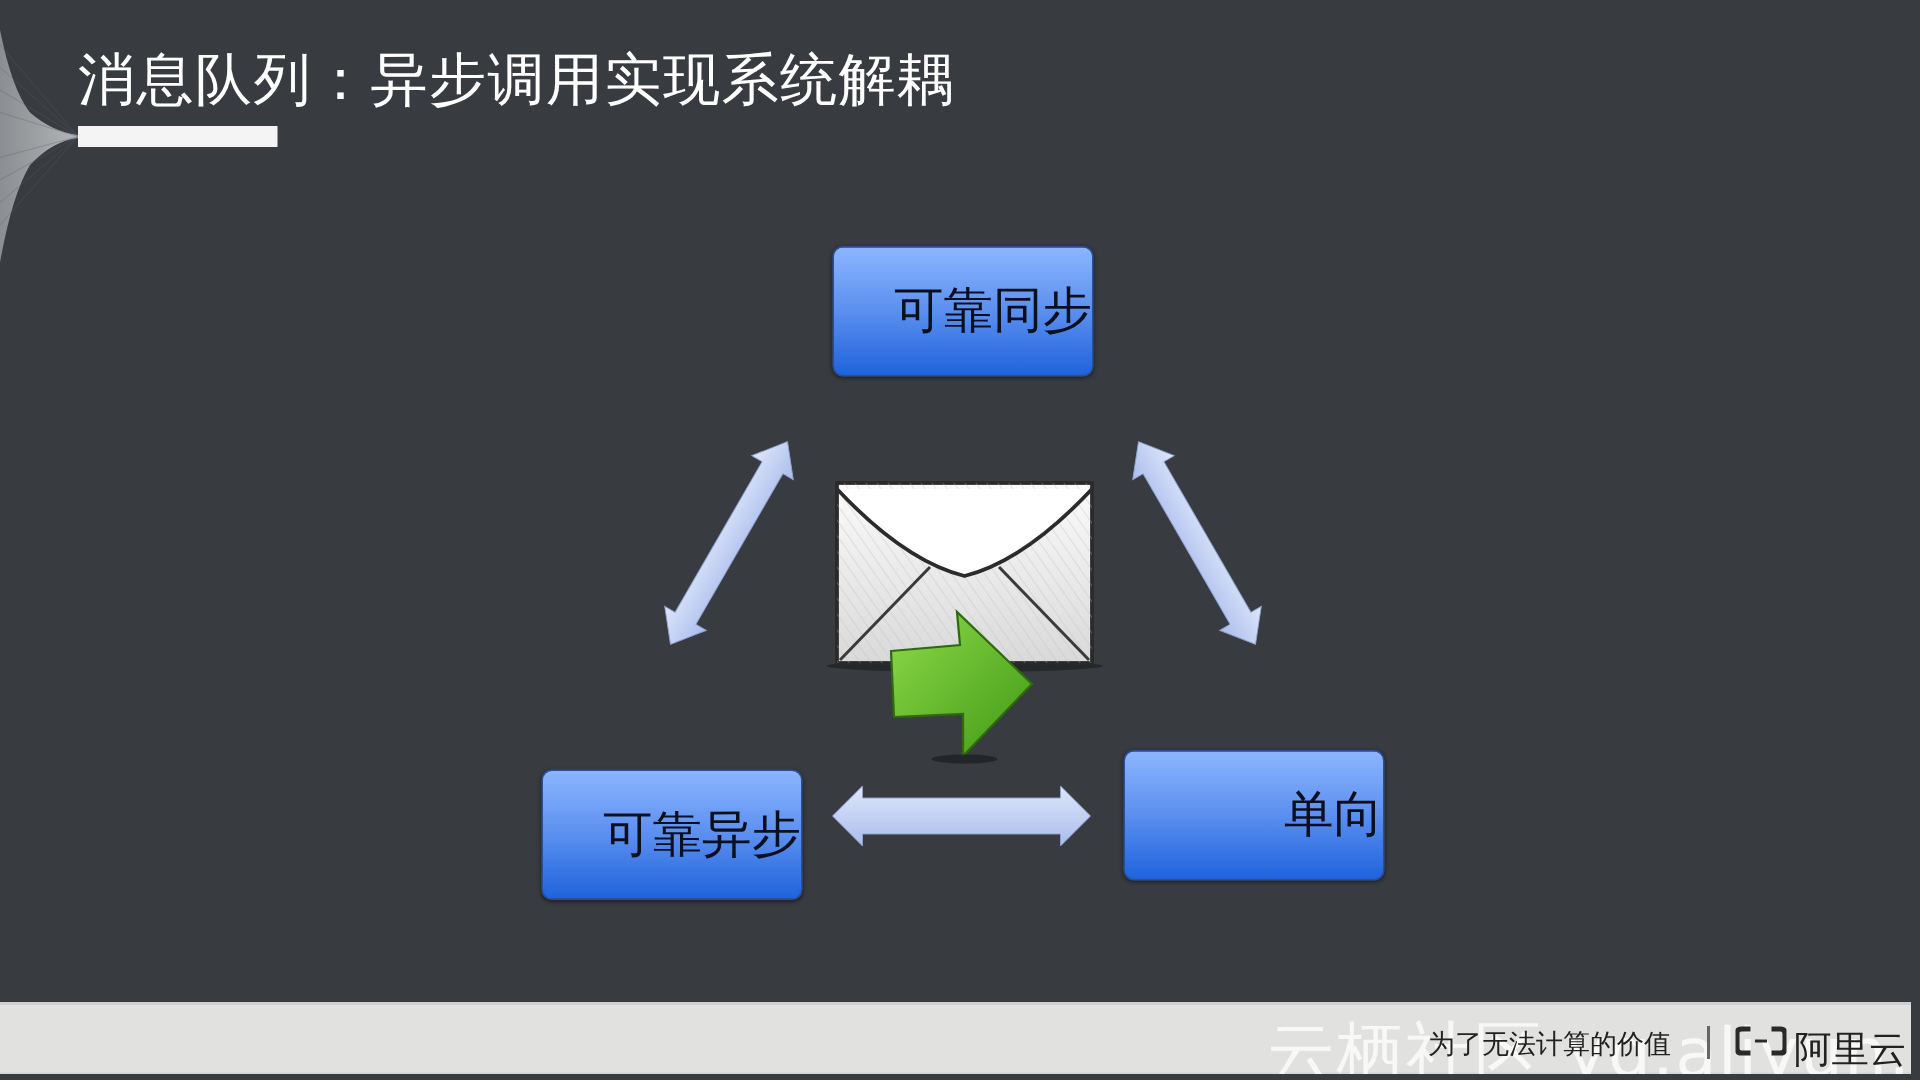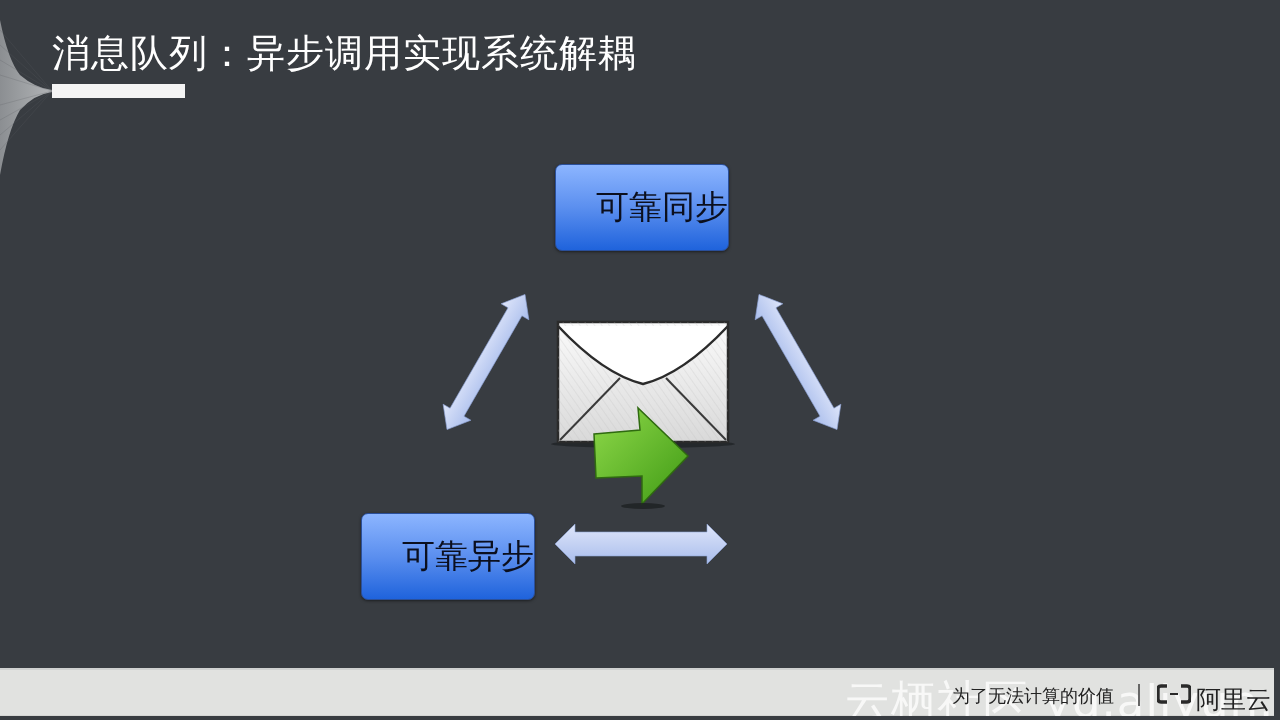--- a/index.html
+++ b/index.html
@@ -108,20 +108,23 @@
       <polygon points="-86,0 -66,-20 -66,-12 66,-12 66,-20 86,0 66,20 66,12 -66,12 -66,20" fill="url(#ag)" stroke="#8fa4d6" stroke-width="0.6"></polygon>
     </g>
   </svg>
 
   <div class="node node-top">
     <span>可靠同步</span>
   </div>
   <div class="node node-left">
     <span>可靠异步</span>
   </div>
+  <div class="node node-right">
+    <span>单向</span>
+  </div>
 
   <svg class="envelope" viewBox="0 0 190 200">
     <defs>
       <linearGradient id="eg" x1="0" y1="0" x2="0" y2="1">
         <stop offset="0" stop-color="#fbfbfb"></stop>
         <stop offset="1" stop-color="#d9d9d9"></stop>
       </linearGradient>
       <linearGradient id="gg" x1="0" y1="0" x2="1" y2="1">
         <stop offset="0" stop-color="#8fd94a"></stop>
         <stop offset="1" stop-color="#3f9a14"></stop>

